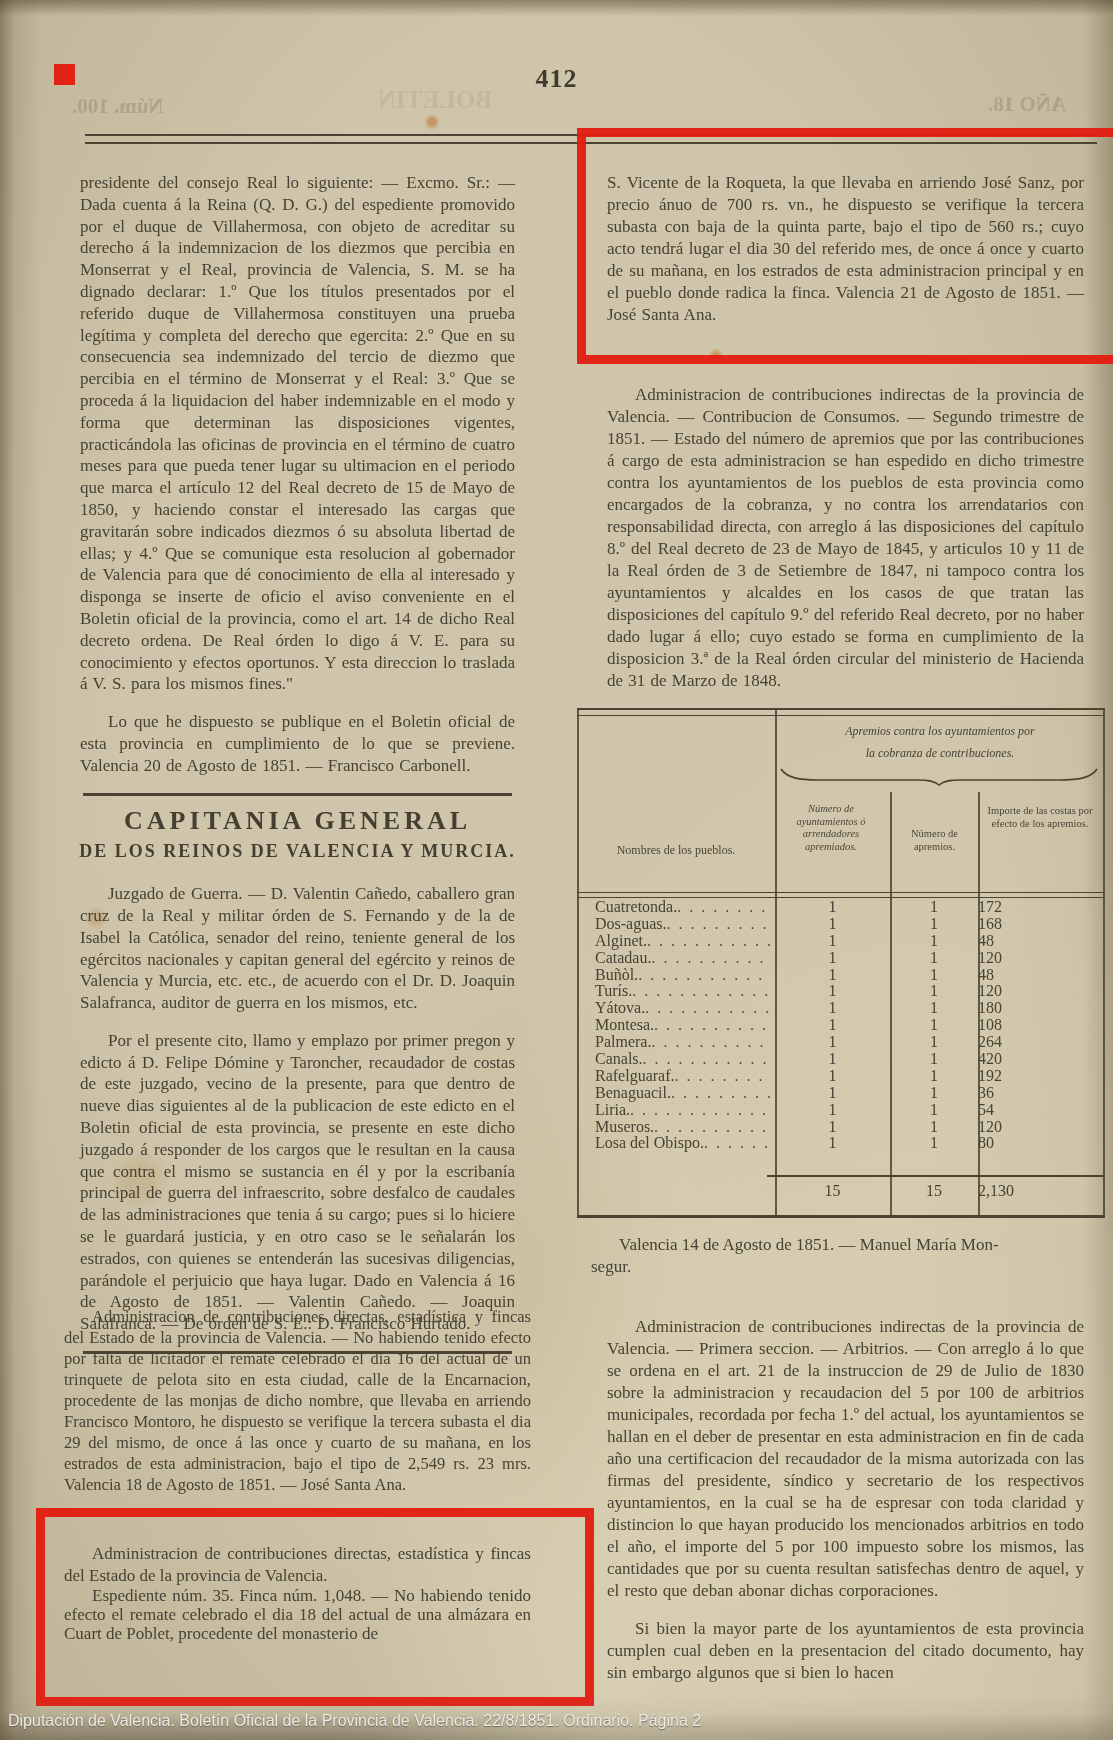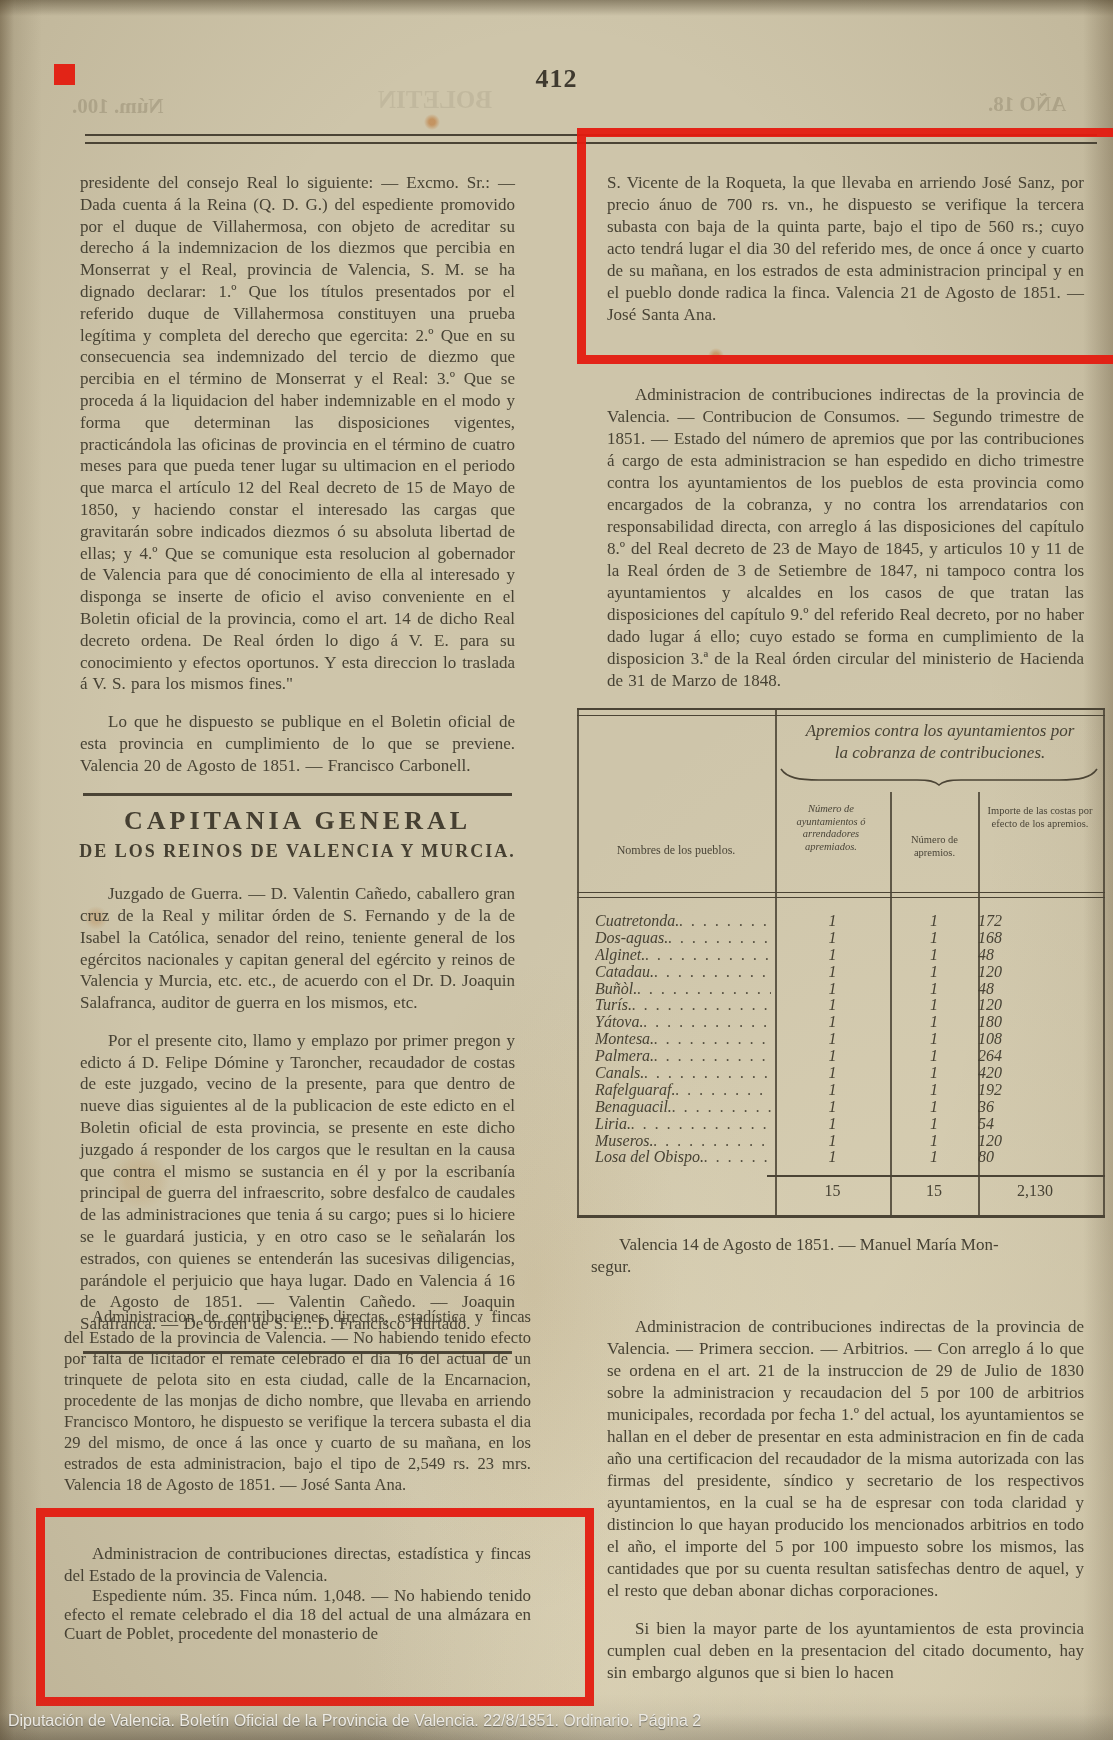--- a/index.html
+++ b/index.html
@@ -53,44 +53,44 @@
   .aptable{position:relative;width:528px;height:512px;margin:10px 0 0 -14px;font-size:16px;}
   .t-toprule{position:absolute;left:0;top:0;width:528px;height:5px;
     border-top:2px solid #4b4435;border-bottom:1.5px solid #4b4435;}
   .t-v{position:absolute;width:1.6px;background:#4b4435;opacity:.85;}
   .t-v.left{left:0;top:2px;height:508px;}
   .t-v.right{left:526px;top:2px;height:508px;}
   .t-v.v1{left:198px;top:2px;height:508px;}
   .t-v.v2{left:313px;top:84px;height:424px;}
   .t-v.v3{left:401px;top:84px;height:424px;}
   .t-span{position:absolute;left:198px;top:12px;width:330px;text-align:center;
-    font-style:italic;font-size:17px;line-height:22px;}
+    font-style:italic;font-size:12px;line-height:22px;}
   .t-brace{position:absolute;left:202px;top:60px;}
   .t-h{position:absolute;text-align:center;font-size:10.5px;line-height:12.5px;color:#4a4538;}
   .t-h.c1{left:4px;top:136px;width:190px;font-size:12px;}
   .t-h.c2{left:200px;top:95px;width:108px;font-style:italic;}
-  .t-h.c3{left:315px;top:126px;width:85px;}
+  .t-h.c3{left:315px;top:120px;width:85px;}
   .t-h.c4{left:403px;top:97px;width:120px;}
   .t-hrule{position:absolute;left:0;top:184px;width:528px;height:4px;
     border-top:1.5px solid #4b4435;border-bottom:1.5px solid #4b4435;}
-  .t-rows{position:absolute;left:0;top:205px;width:528px;font-style:italic;}
+  .t-rows{position:absolute;left:0;top:191px;width:528px;}
   .trow{position:relative;height:16.9px;line-height:16.9px;}
   .tnamewrap{position:absolute;left:18px;width:176px;display:flex;overflow:hidden;}
   .tname{white-space:nowrap;}
   .tlead{flex:1;overflow:hidden;white-space:nowrap;opacity:.9;}
   .tlead::after{content:" . . . . . . . . . . . . . . . . . .";letter-spacing:2px;}
   .tc{position:absolute;}
   .tc2{left:198px;width:115px;text-align:center;}
   .tc3{left:313px;width:88px;text-align:center;}
   .tc4{left:401px;width:75px;text-align:left;}
   .t-totrule{position:absolute;left:190px;top:467px;width:338px;height:1.6px;background:#4b4435;}
   .t-total{position:absolute;top:473px;line-height:20px;}
   .t-total.g1{left:198px;width:115px;text-align:center;}
   .t-total.g2{left:313px;width:88px;text-align:center;}
-  .t-total.g3{left:401px;width:75px;text-align:right;}
+  .t-total.g3{left:401px;width:75px;}
   .t-botrule{position:absolute;left:0;top:507px;width:528px;height:2.5px;background:#4b4435;}
   .sign{margin:14px 0 0 0;}
   .sign div{text-align:left;}
   .sign .l1{text-indent:28px;}
   
   .redbox{position:absolute;border:9px solid #e41b10;opacity:.95;pointer-events:none;}
   .redbox.rb1{left:577px;top:128px;width:560px;height:218px;}
   .redbox.rb2{left:36px;top:1508px;width:540px;height:180px;}
   .red-marker{position:absolute;left:54px;top:64px;width:21px;height:21px;background:#e41b10;opacity:.95;}
   

